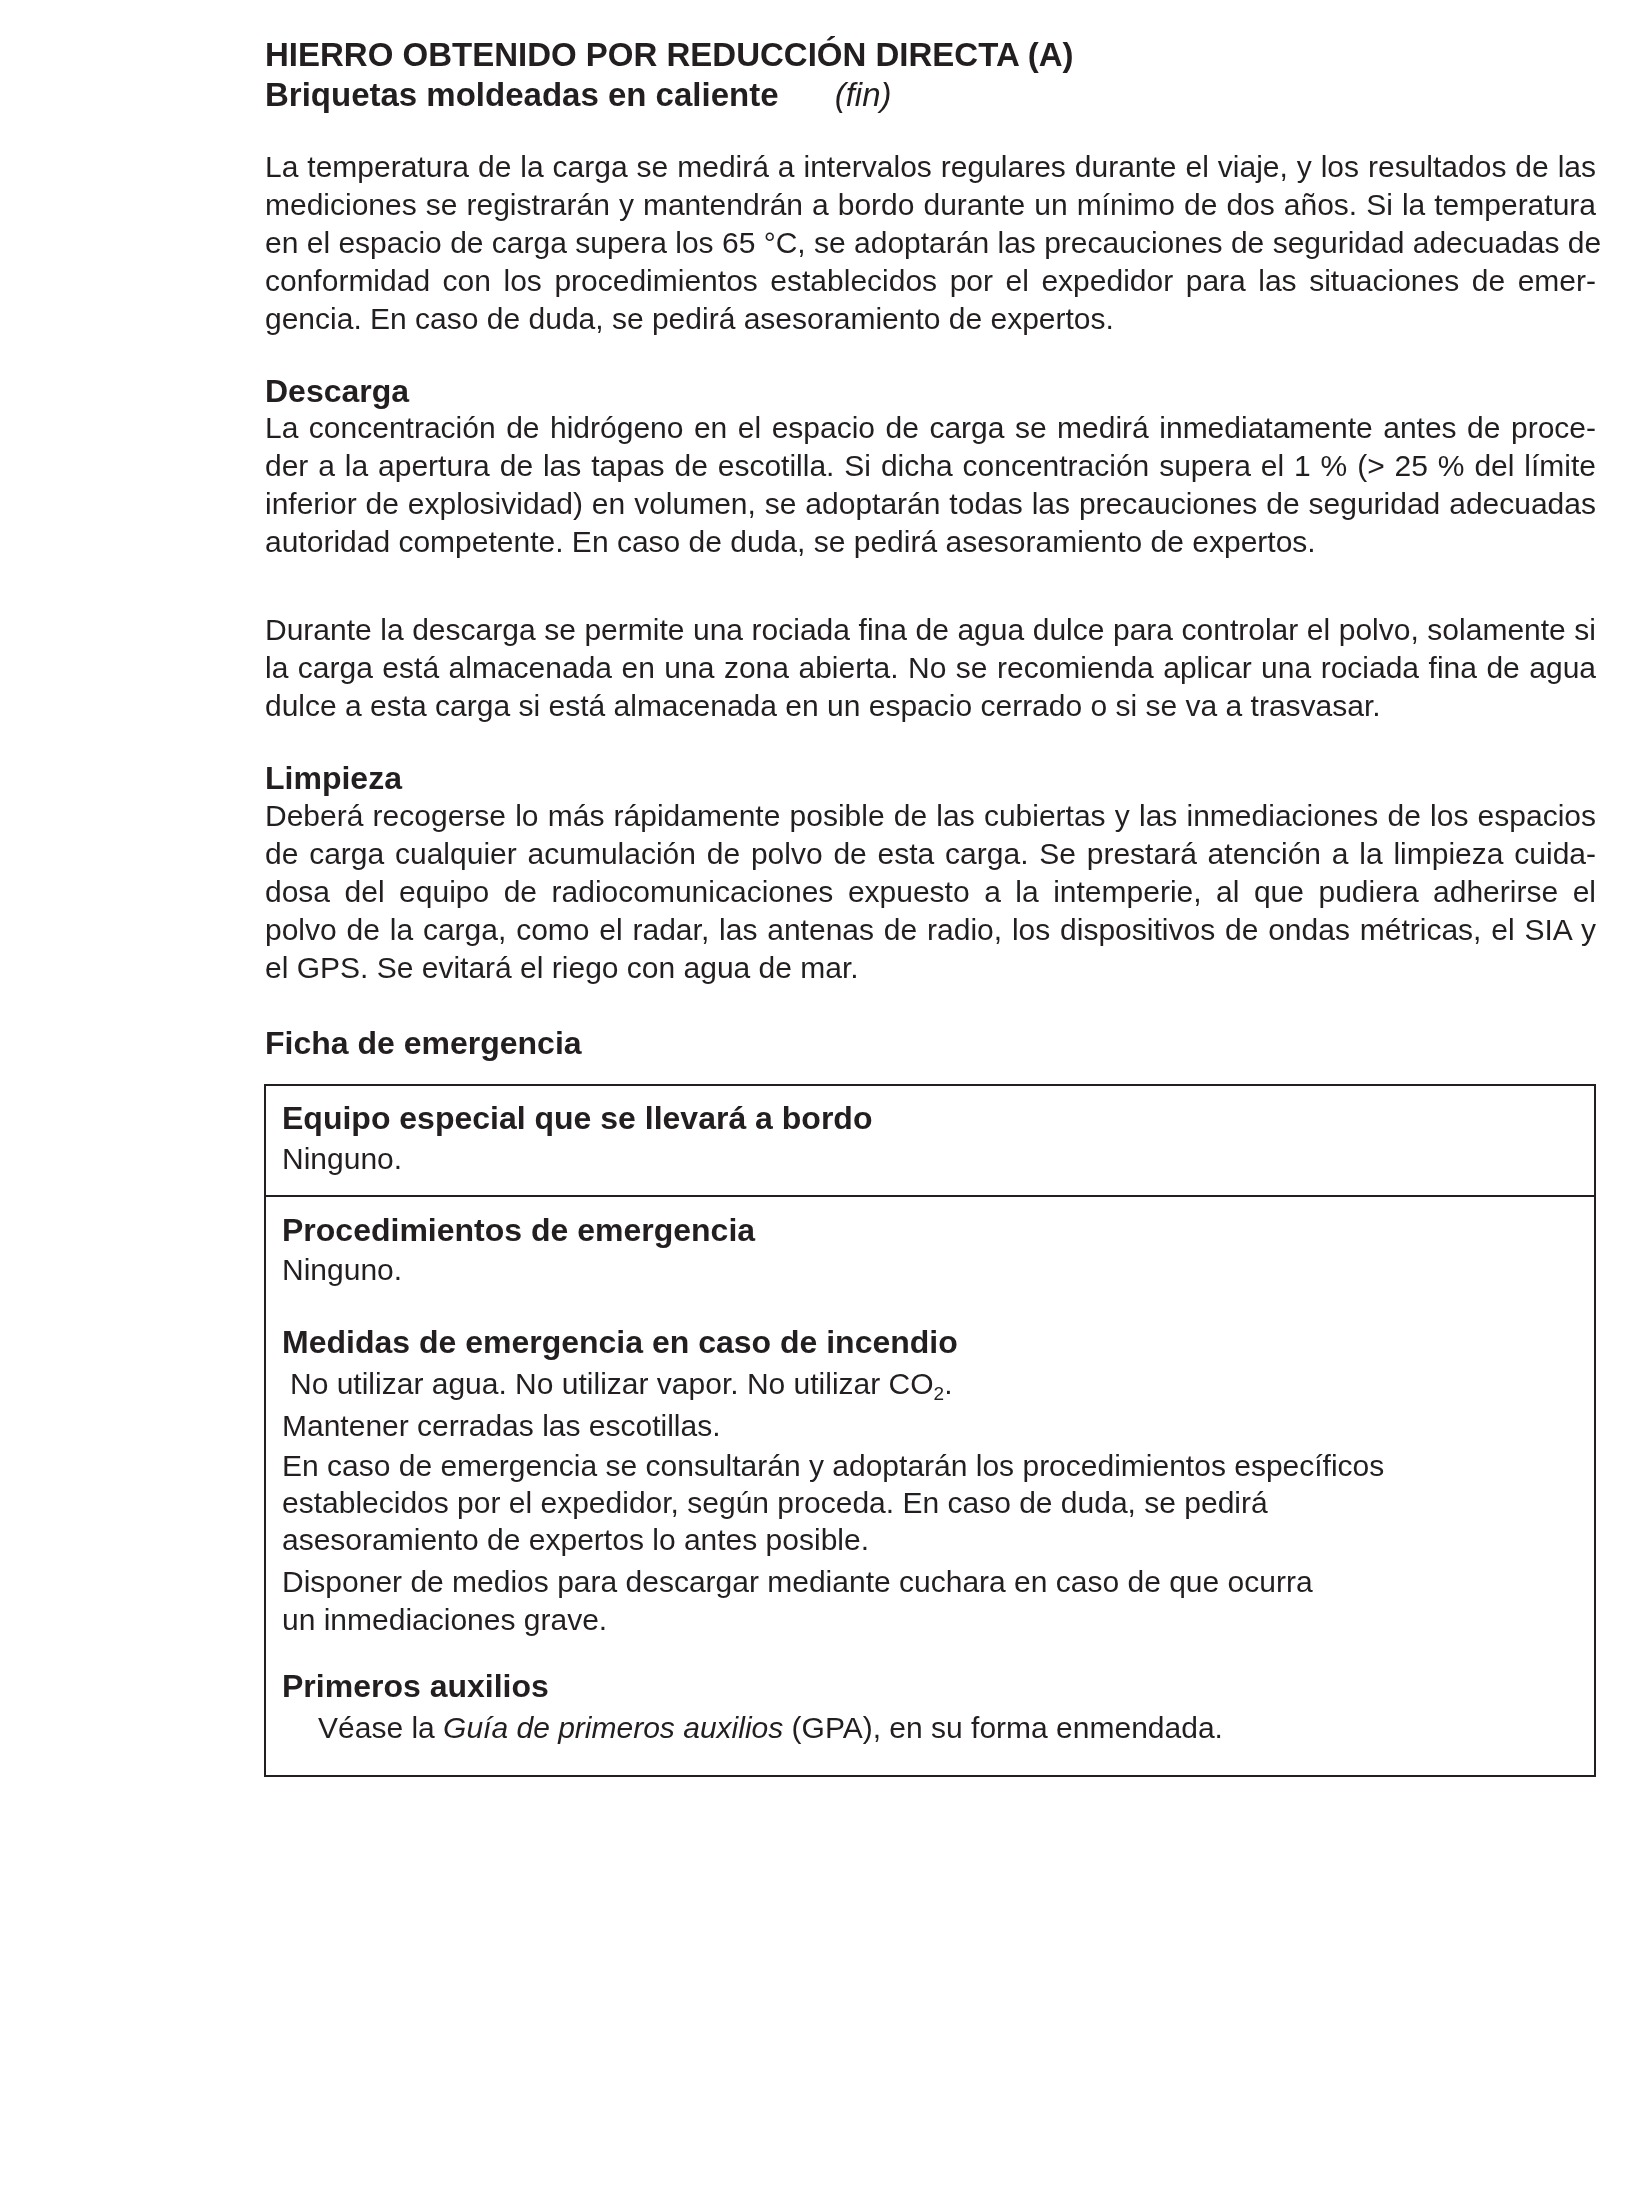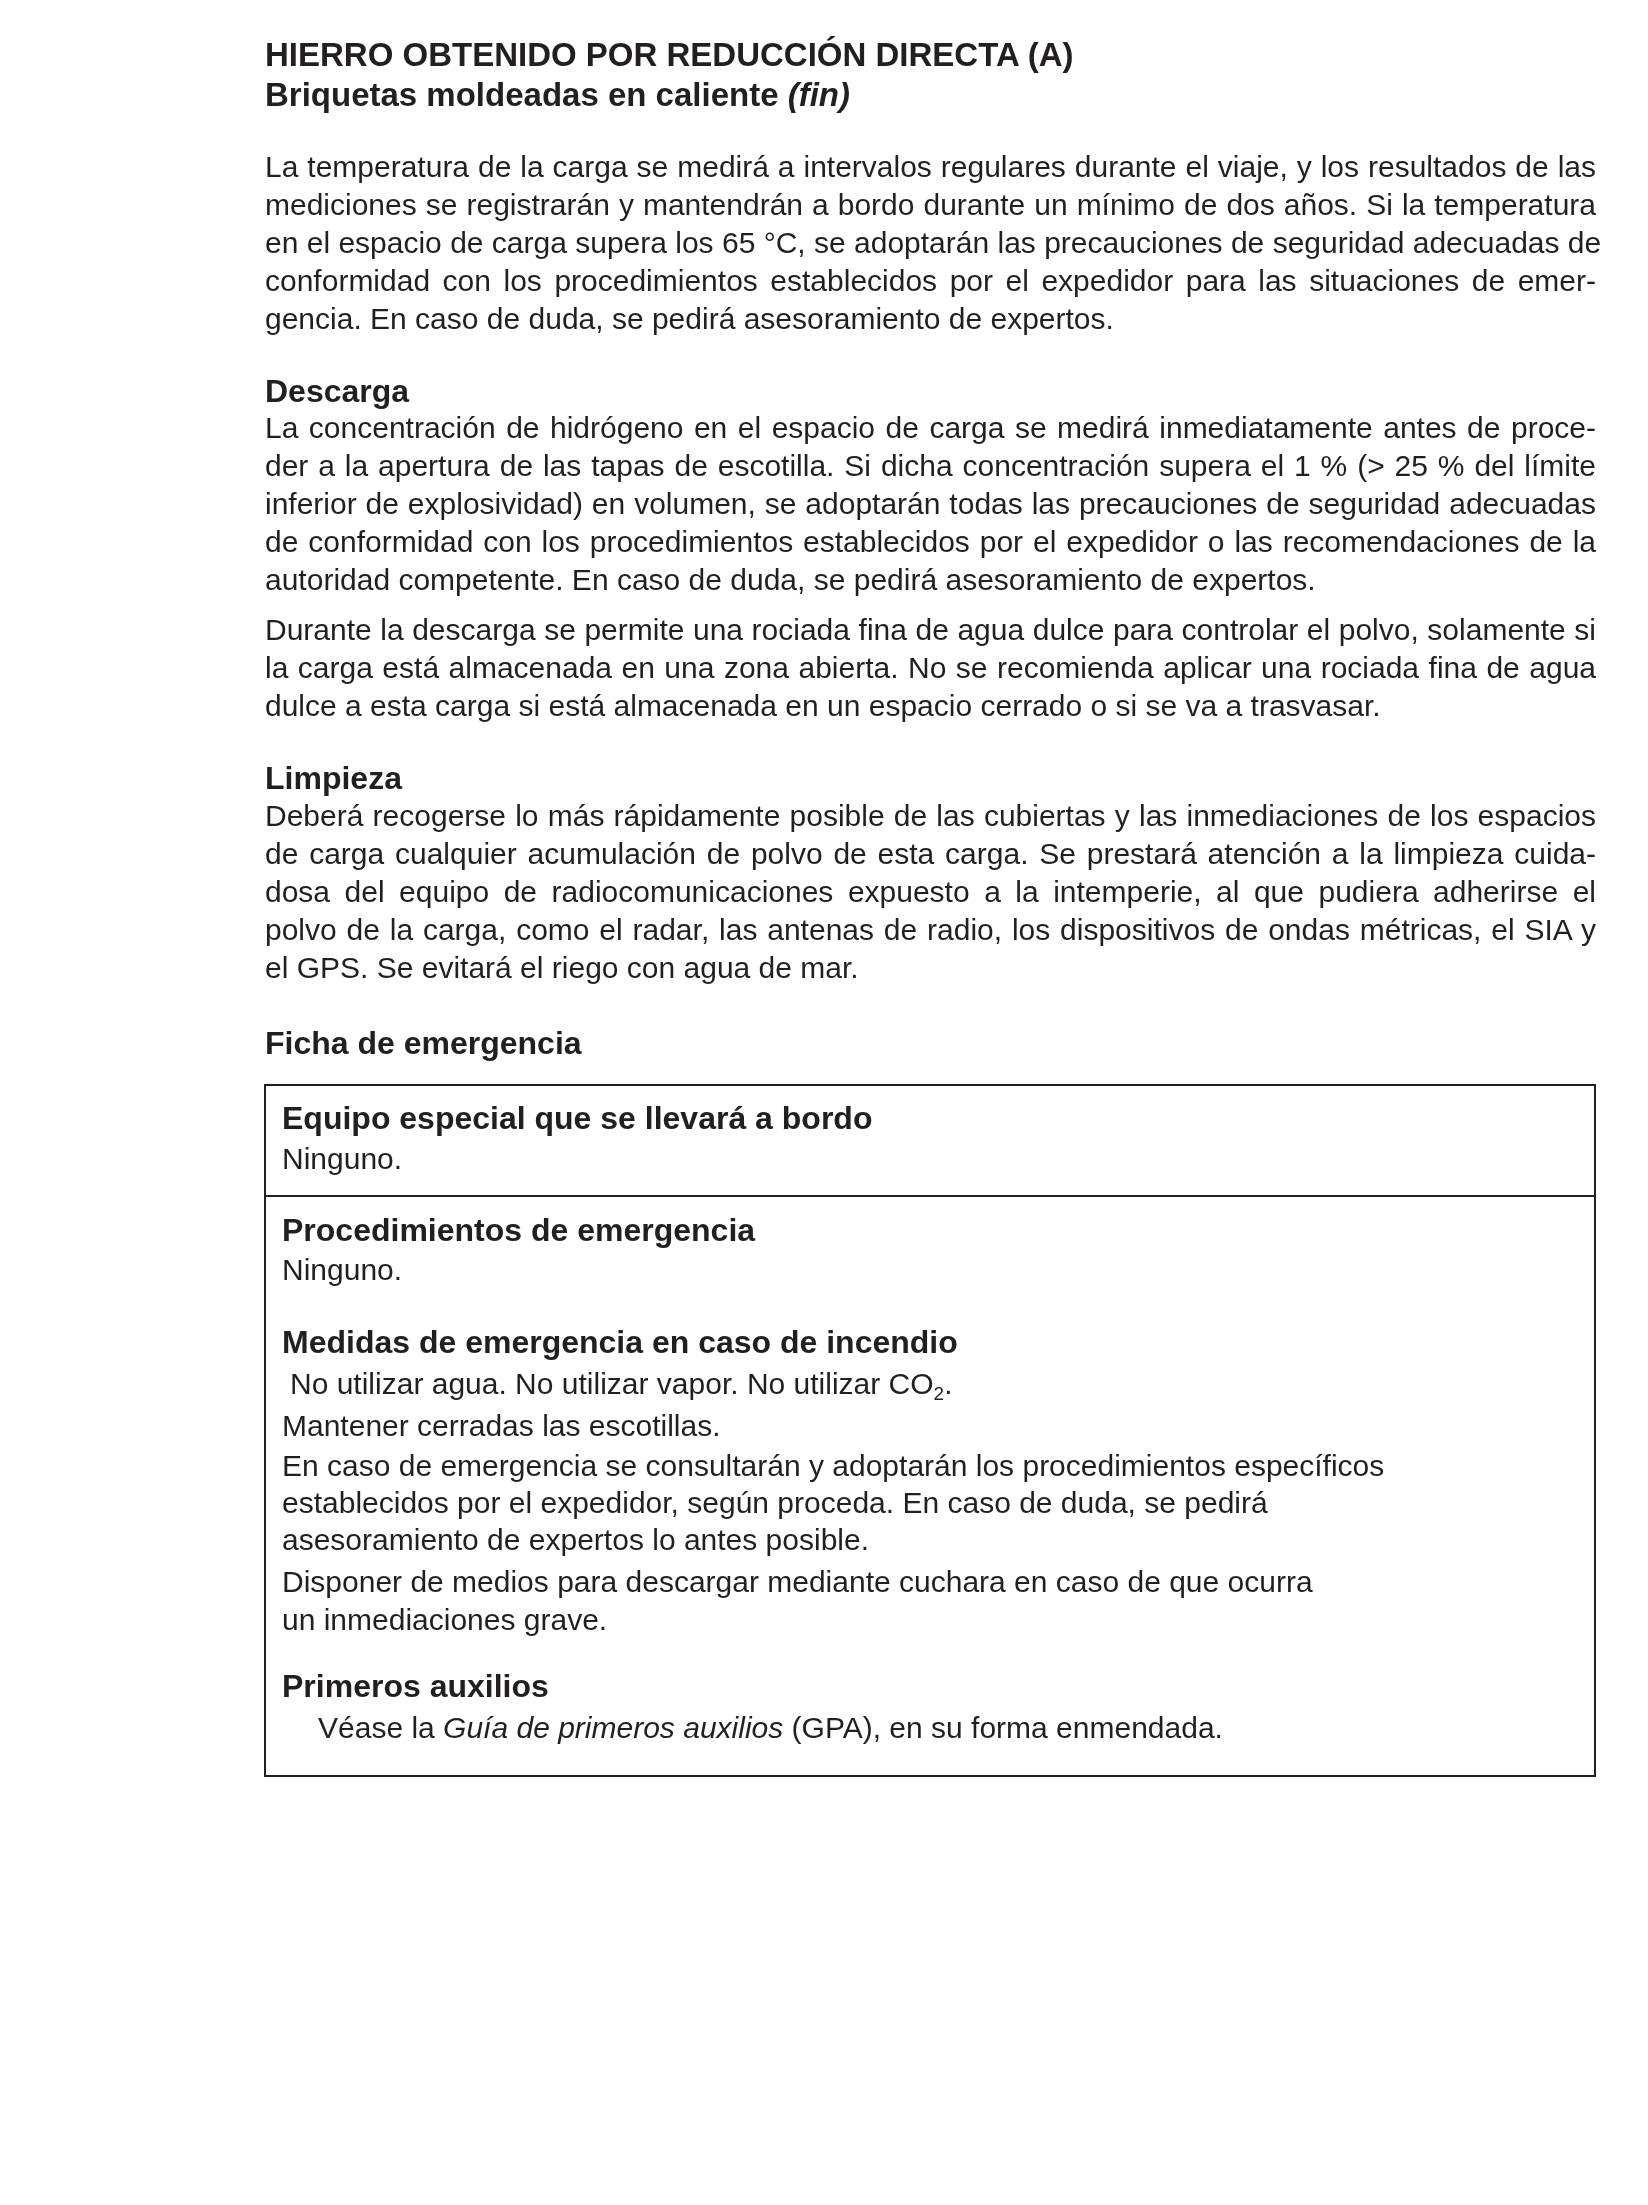--- a/index.html
+++ b/index.html
@@ -24,21 +24,21 @@
   .title {
     position: absolute;
     left: 0;
     top: 35px;
     font-weight: bold;
     font-size: 33px;
     line-height: 40px;
     white-space: nowrap;
   }
   .title .line { display: block; }
-  .title .fin { font-style: italic; font-weight: bold; }
+  .title .fin { font-style: italic; font-weight: normal; margin-left: 47px; }
 
   .para {
     position: absolute;
     left: 0;
     width: 1331px;
     font-size: 30px;
     line-height: 38px;
   }
   .para .ln {
     display: block;
@@ -116,21 +116,20 @@
     <span class="ln">conformidad con los procedimientos establecidos por el expedidor para las situaciones de emer-</span>
     <span class="ln last">gencia. En caso de duda, se pedirá asesoramiento de expertos.</span>
   </div>
 
   <div class="heading" style="top:372px;">Descarga</div>
 
   <div class="para" style="top:409px;">
     <span class="ln">La concentración de hidrógeno en el espacio de carga se medirá inmediatamente antes de proce-</span>
     <span class="ln">der a la apertura de las tapas de escotilla. Si dicha concentración supera el 1 % (&gt; 25 % del límite</span>
     <span class="ln">inferior de explosividad) en volumen, se adoptarán todas las precauciones de seguridad adecuadas</span>
-    <span class="ln">de conformidad con los procedimientos establecidos por el expedidor o las recomendaciones de la</span>
     <span class="ln last">autoridad competente. En caso de duda, se pedirá asesoramiento de expertos.</span>
   </div>
 
   <div class="para" style="top:611px;">
     <span class="ln">Durante la descarga se permite una rociada fina de agua dulce para controlar el polvo, solamente si</span>
     <span class="ln">la carga está almacenada en una zona abierta. No se recomienda aplicar una rociada fina de agua</span>
     <span class="ln last">dulce a esta carga si está almacenada en un espacio cerrado o si se va a trasvasar.</span>
   </div>
 
   <div class="heading" style="top:759px;">Limpieza</div>

